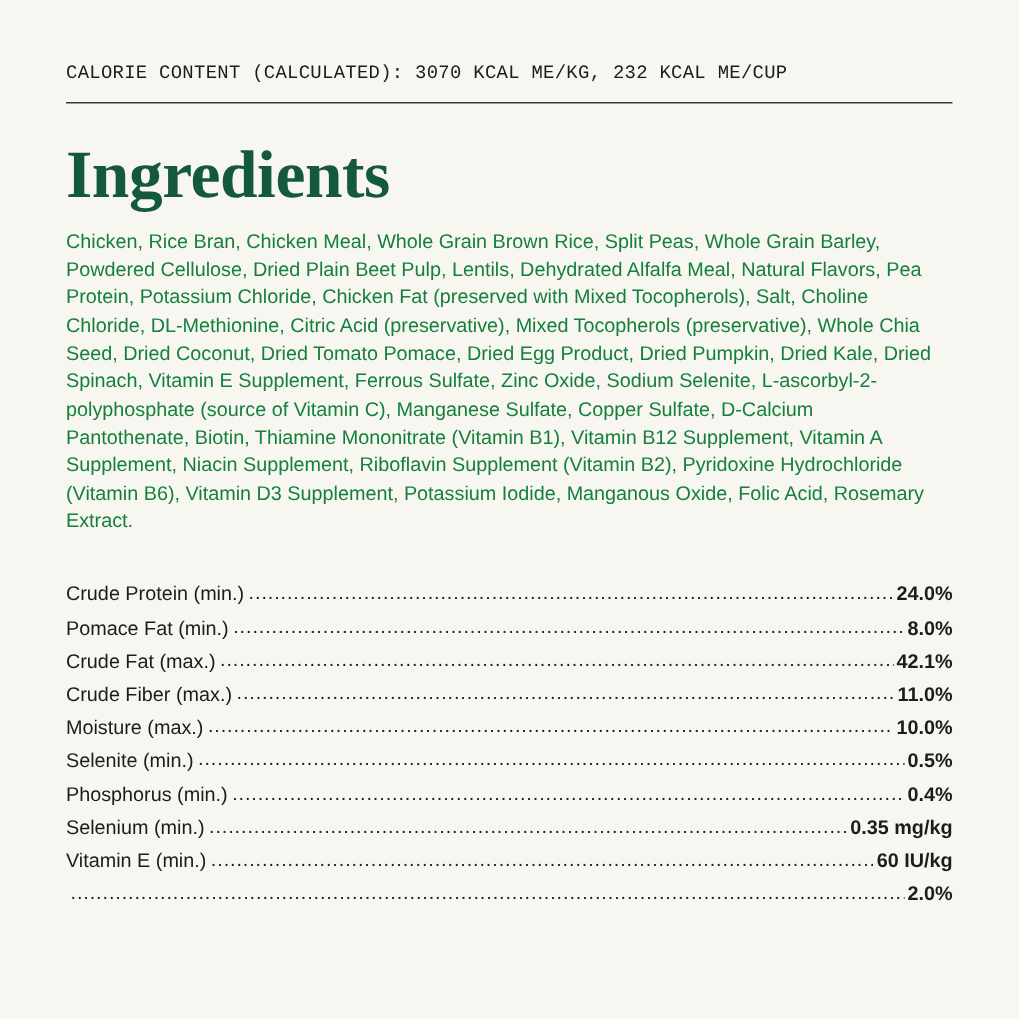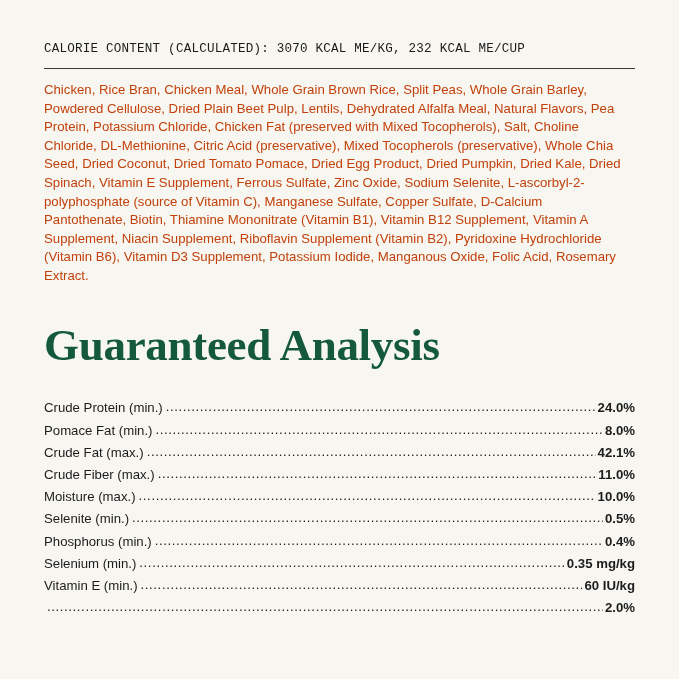--- a/index.html
+++ b/index.html
@@ -47,21 +47,21 @@
     margin: 0;
   }
   .ingredients-heading {
     margin-top: 24px;
   }
   .ingredients-body {
     margin-top: 12px;
     width: 583px;
     font-size: 13.2px;
     line-height: 1.41;
-    color: #c2410c;
+    color: #15803d;
     text-align: left;
   }
   .analysis-heading {
     margin-top: 36px;
   }
   .analysis-list {
     margin-top: 28px;
     width: 591px;
     font-size: 13.2px;
     color: #1c1c1c;
@@ -95,24 +95,24 @@
 </style>
 </head>
 <body>
 
 <div class="page">
 
   <div class="calorie-line">CALORIE CONTENT (CALCULATED): 3070 KCAL ME/KG, 232 KCAL ME/CUP</div>
 
   <hr class="rule">
 
+  <h1 class="heading ingredients-heading">Ingredients</h1>
 
   <div class="ingredients-body">Chicken, Rice Bran, Chicken Meal, Whole Grain Brown Rice, Split Peas, Whole Grain Barley, Powdered Cellulose, Dried Plain Beet Pulp, Lentils, Dehydrated Alfalfa Meal, Natural Flavors, Pea Protein, Potassium Chloride, Chicken Fat (preserved with Mixed Tocopherols), Salt, Choline Chloride, DL-Methionine, Citric Acid (preservative), Mixed Tocopherols (preservative), Whole Chia Seed, Dried Coconut, Dried Tomato Pomace, Dried Egg Product, Dried Pumpkin, Dried Kale, Dried Spinach, Vitamin E Supplement, Ferrous Sulfate, Zinc Oxide, Sodium Selenite, L-ascorbyl-2-polyphosphate (source of Vitamin C), Manganese Sulfate, Copper Sulfate, D-Calcium Pantothenate, Biotin, Thiamine Mononitrate (Vitamin B1), Vitamin B12 Supplement, Vitamin A Supplement, Niacin Supplement, Riboflavin Supplement (Vitamin B2), Pyridoxine Hydrochloride (Vitamin B6), Vitamin D3 Supplement, Potassium Iodide, Manganous Oxide, Folic Acid, Rosemary Extract.</div>
 
-  <h1 class="heading analysis-heading">Guaranteed Analysis</h1>
 
   <div class="analysis-list">
     <div class="analysis-row">
       <span class="label">Crude Protein (min.)</span>
       <span class="leader">........................................................................................................................................................................................................</span>
       <span class="value">24.0%</span>
     </div>
     <div class="analysis-row">
       <span class="label">Pomace Fat (min.)</span>
       <span class="leader">........................................................................................................................................................................................................</span>

